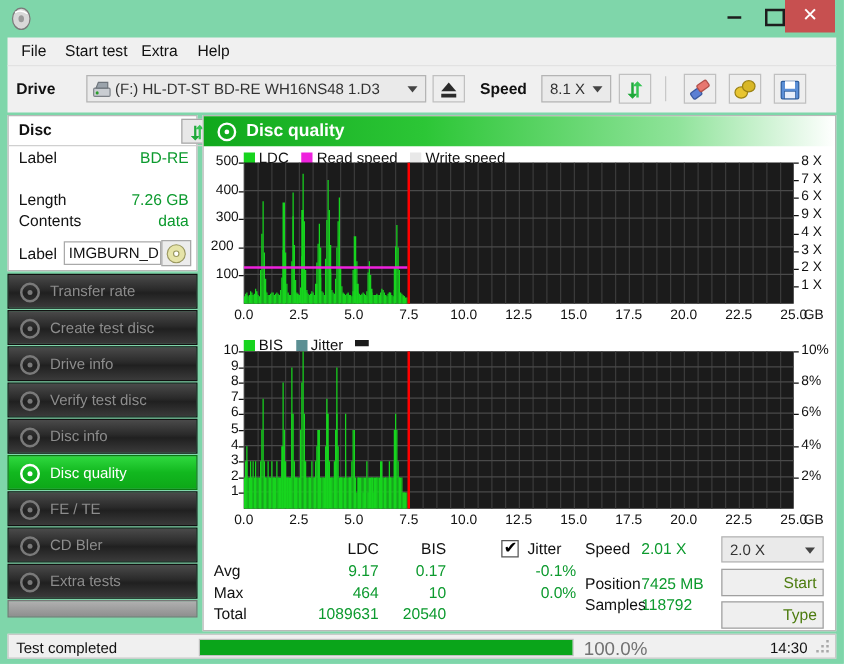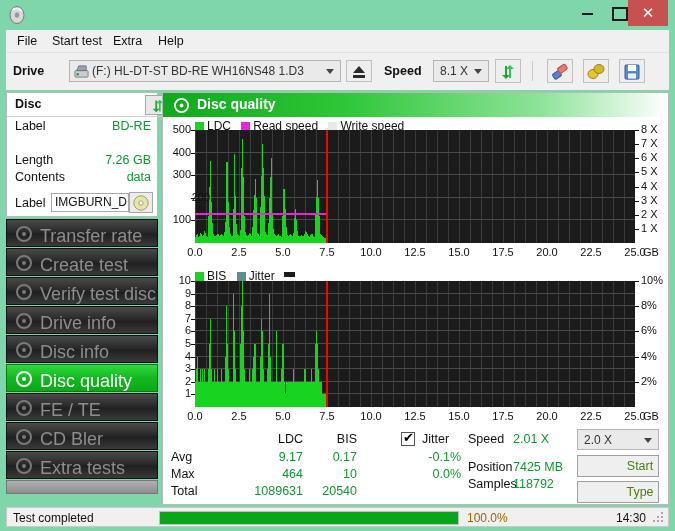--- a/index.html
+++ b/index.html
@@ -92,21 +92,21 @@
   }
 
   
   .nav { position:absolute; left:6px; top:219px; width:152px; }
   .nav-item {
     position:relative; width:152px; height:28px; margin-bottom:1px;
     background:linear-gradient(180deg,#4a4a4a 0%,#2a2a2a 45%,#202020 55%,#3a3a3a 100%);
     border:1px solid #111; cursor:default;
   }
   .nav-item .nl {
-    position:absolute; left:33px; top:6px; font-size:18px; color:#8d8d8d;
+    position:absolute; left:33px; top:6px; font-size:12px; color:#8d8d8d;
     font-family:"Liberation Sans", sans-serif;
   }
   .nav-item.active {
     background:linear-gradient(180deg,#2fd93f 0%,#12b81f 50%,#0da818 100%);
     border:1px solid #0a7a12;
   }
   .nav-item.active .nl { color:#ffffff; }
   .nav-ico { position:absolute; left:8px; top:5px; width:18px; height:18px; }
 
   .nav-gap { width:152px; height:14px;
@@ -164,21 +164,21 @@
 
   
   .statusbar {
     position:absolute; left:6px; top:507px; width:663px; height:20px;
     background:#f0f0f0; border:1px solid #c9c9c9;
   }
   .sb-text { position:absolute; left:6px; top:3px; font-size:12px; color:#111; }
   .pbar { position:absolute; left:152px; top:3px; width:300px; height:14px;
     background:#ffffff; border:1px solid #c0c0c0; }
   .pbar-fill { position:absolute; left:0; top:0; height:12px; background:#0aa51a; }
-  .sb-pct { position:absolute; left:460px; top:3px; font-size:12px; color:#a16207; }
+  .sb-pct { position:absolute; left:460px; top:3px; font-size:15px; color:#737373; }
   .sb-time { position:absolute; right:22px; top:3px; font-size:12px; color:#111; }
   .grip { position:absolute; right:3px; bottom:2px; width:12px; height:12px; }
   .grip i { position:absolute; width:2px; height:2px; background:#a8a8a8; }
 </style>
 </head>
 <body>
 
 <div class="window">
 
   <div class="titlebar">
@@ -307,28 +307,28 @@
           <circle cx="9" cy="9" r="7" fill="none" stroke="#7a7a7a" stroke-width="2"></circle>
           <circle cx="9" cy="9" r="2" fill="#7a7a7a"></circle>
         </svg>
       <span class="nl">Create test disc</span>
     </div>
     <div class="nav-item">
       <svg class="nav-ico" viewBox="0 0 18 18">
           <circle cx="9" cy="9" r="7" fill="none" stroke="#7a7a7a" stroke-width="2"></circle>
           <circle cx="9" cy="9" r="2" fill="#7a7a7a"></circle>
         </svg>
-      <span class="nl">Verify test disc</span>
+      <span class="nl">Drive info</span>
     </div>
     <div class="nav-item">
       <svg class="nav-ico" viewBox="0 0 18 18">
           <circle cx="9" cy="9" r="7" fill="none" stroke="#7a7a7a" stroke-width="2"></circle>
           <circle cx="9" cy="9" r="2" fill="#7a7a7a"></circle>
         </svg>
-      <span class="nl">Drive info</span>
+      <span class="nl">Verify test disc</span>
     </div>
     <div class="nav-item">
       <svg class="nav-ico" viewBox="0 0 18 18">
           <circle cx="9" cy="9" r="7" fill="none" stroke="#7a7a7a" stroke-width="2"></circle>
           <circle cx="9" cy="9" r="2" fill="#7a7a7a"></circle>
         </svg>
       <span class="nl">Disc info</span>
     </div>
     <div class="nav-item active">
       <svg class="nav-ico" viewBox="0 0 18 18">
@@ -857,37 +857,37 @@
     <div class="stat-v" style="left:350px;top:384px;width:62px;text-align:left">118792</div>
 
     <div class="combo" style="left:414px;top:336px;width:82px;height:21px">
       <span class="cv">2.0 X</span>
       <i class="arw"></i>
     </div>
     <div class="gbtn" style="left:414px;top:362px;width:82px;height:22px;line-height:20px">Start full</div>
     <div class="gbtn" style="left:414px;top:388px;width:82px;height:22px;line-height:20px">Type part</div>
   <div class="ax-l" style="left: 0px; width: 28px; top: 120.4px;">100</div>
       <div class="tick" style="left: 28px; top: 127.4px;"></div>
-      <div class="ax-l" style="left: 0px; width: 47px; top: 97.8px;">200</div>
+      <div class="ax-l" style="left: 0px; width: 24px; top: 97.8px;">200</div>
       <div class="tick" style="left: 28px; top: 104.8px;"></div>
       <div class="ax-l" style="left: 0px; width: 28px; top: 75.2px;">300</div>
       <div class="tick" style="left: 28px; top: 82.2px;"></div>
       <div class="ax-l" style="left: 0px; width: 28px; top: 52.6px;">400</div>
       <div class="tick" style="left: 28px; top: 59.6px;"></div>
       <div class="ax-l" style="left: 0px; width: 28px; top: 30px;">500</div>
       <div class="tick" style="left: 28px; top: 37px;"></div>
       <div class="ax-r" style="left: 478px; width: 34px; top: 128.875px;">1 X</div>
       <div class="tick" style="left: 472px; top: 135.875px;"></div>
       <div class="ax-r" style="left: 478px; width: 34px; top: 114.75px;">2 X</div>
       <div class="tick" style="left: 472px; top: 121.75px;"></div>
       <div class="ax-r" style="left: 478px; width: 34px; top: 100.625px;">3 X</div>
       <div class="tick" style="left: 472px; top: 107.625px;"></div>
       <div class="ax-r" style="left: 478px; width: 34px; top: 86.5px;">4 X</div>
       <div class="tick" style="left: 472px; top: 93.5px;"></div>
-      <div class="ax-r" style="left: 478px; width: 34px; top: 72.375px;">5 X</div>
+      <div class="ax-r" style="left: 478px; width: 34px; top: 72.375px;">9 X</div>
       <div class="tick" style="left: 472px; top: 79.375px;"></div>
       <div class="ax-r" style="left: 478px; width: 34px; top: 58.25px;">6 X</div>
       <div class="tick" style="left: 472px; top: 65.25px;"></div>
       <div class="ax-r" style="left: 478px; width: 34px; top: 44.125px;">7 X</div>
       <div class="tick" style="left: 472px; top: 51.125px;"></div>
       <div class="ax-r" style="left: 478px; width: 34px; top: 30px;">8 X</div>
       <div class="tick" style="left: 472px; top: 37px;"></div>
       <div class="ax-b" style="left: 12px; width: 40px; top: 153px;">0.0</div>
       <div class="ax-b" style="left: 56px; width: 40px; top: 153px;">2.5</div>
       <div class="ax-b" style="left: 100px; width: 40px; top: 153px;">5.0</div>

